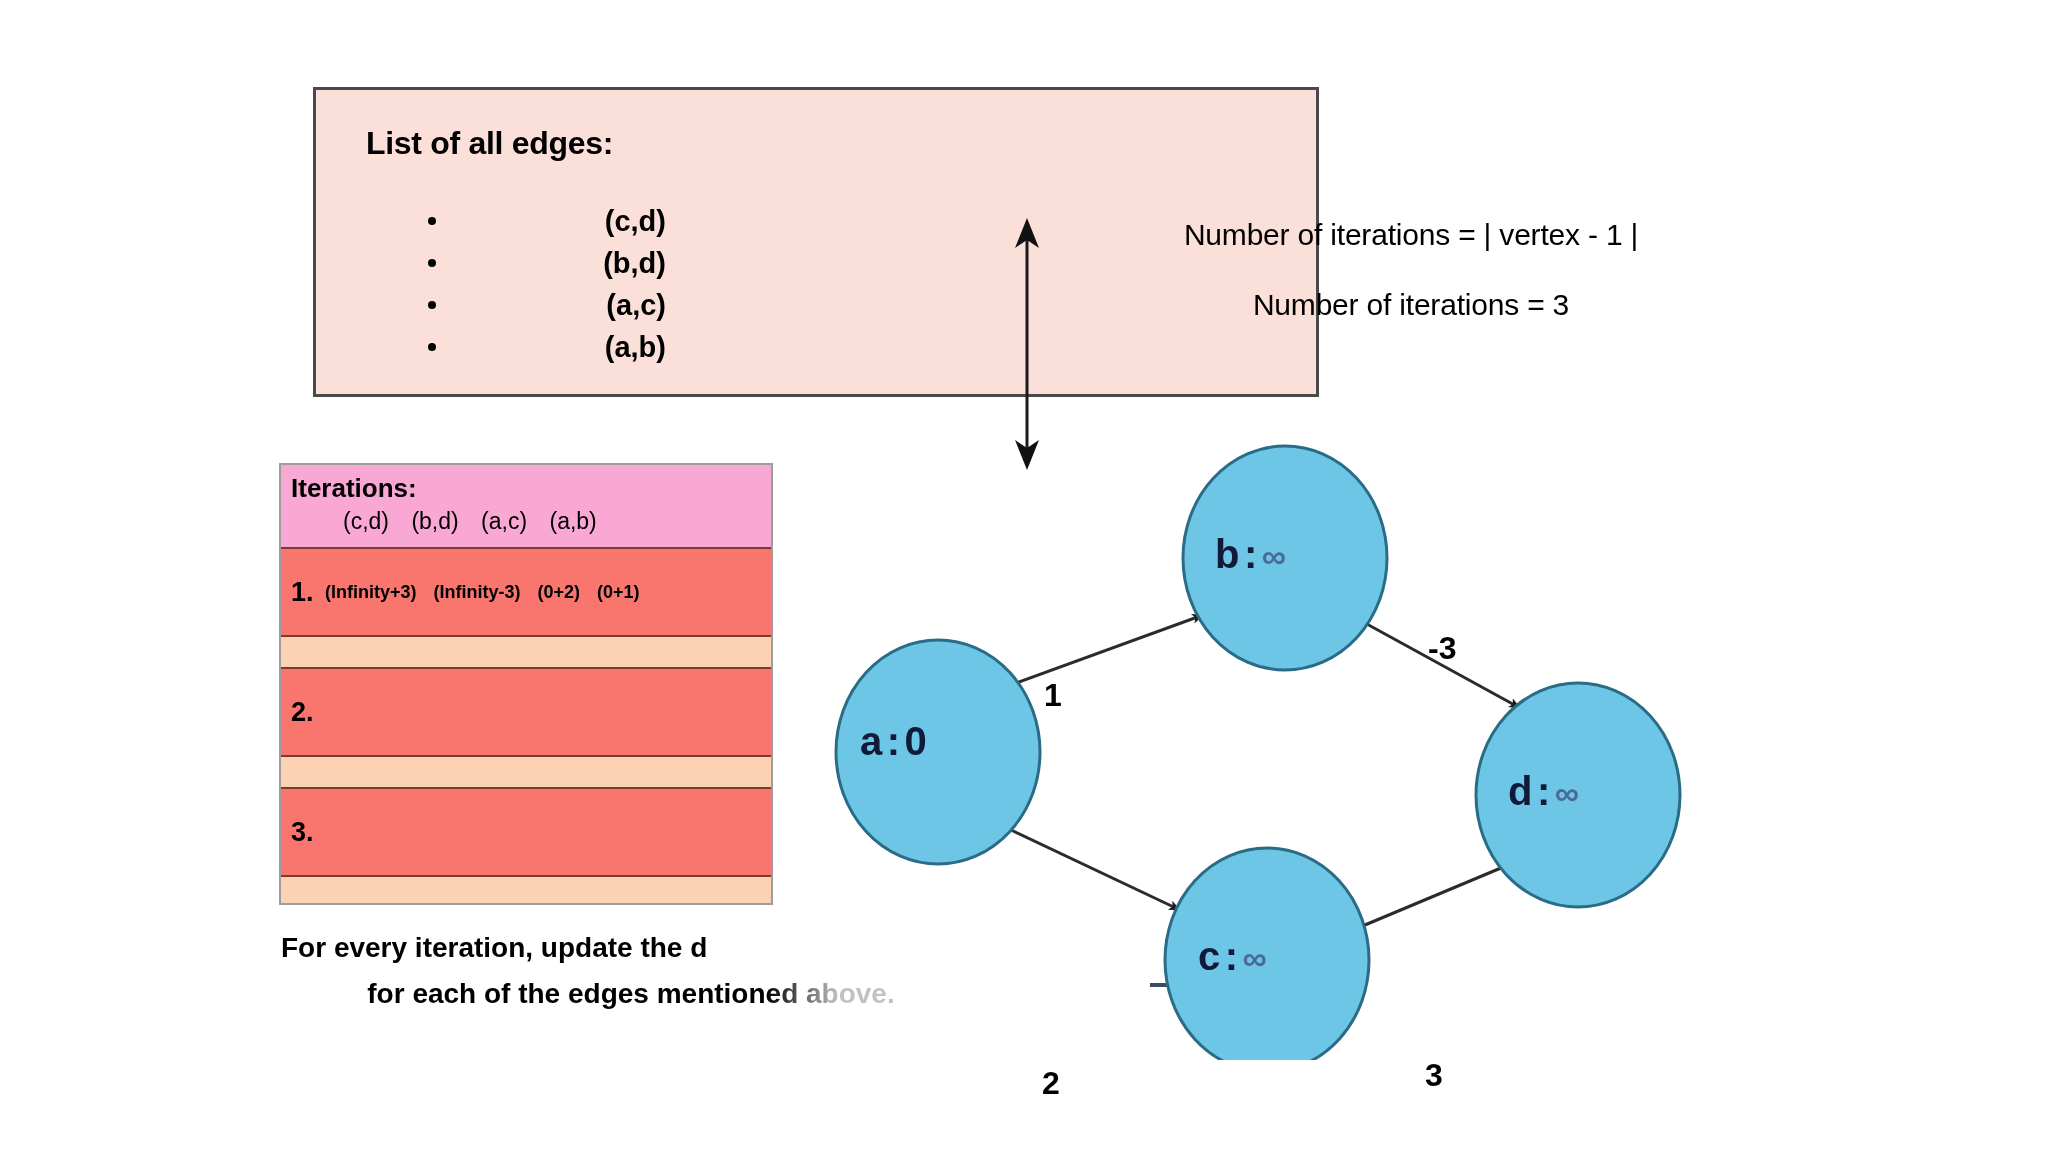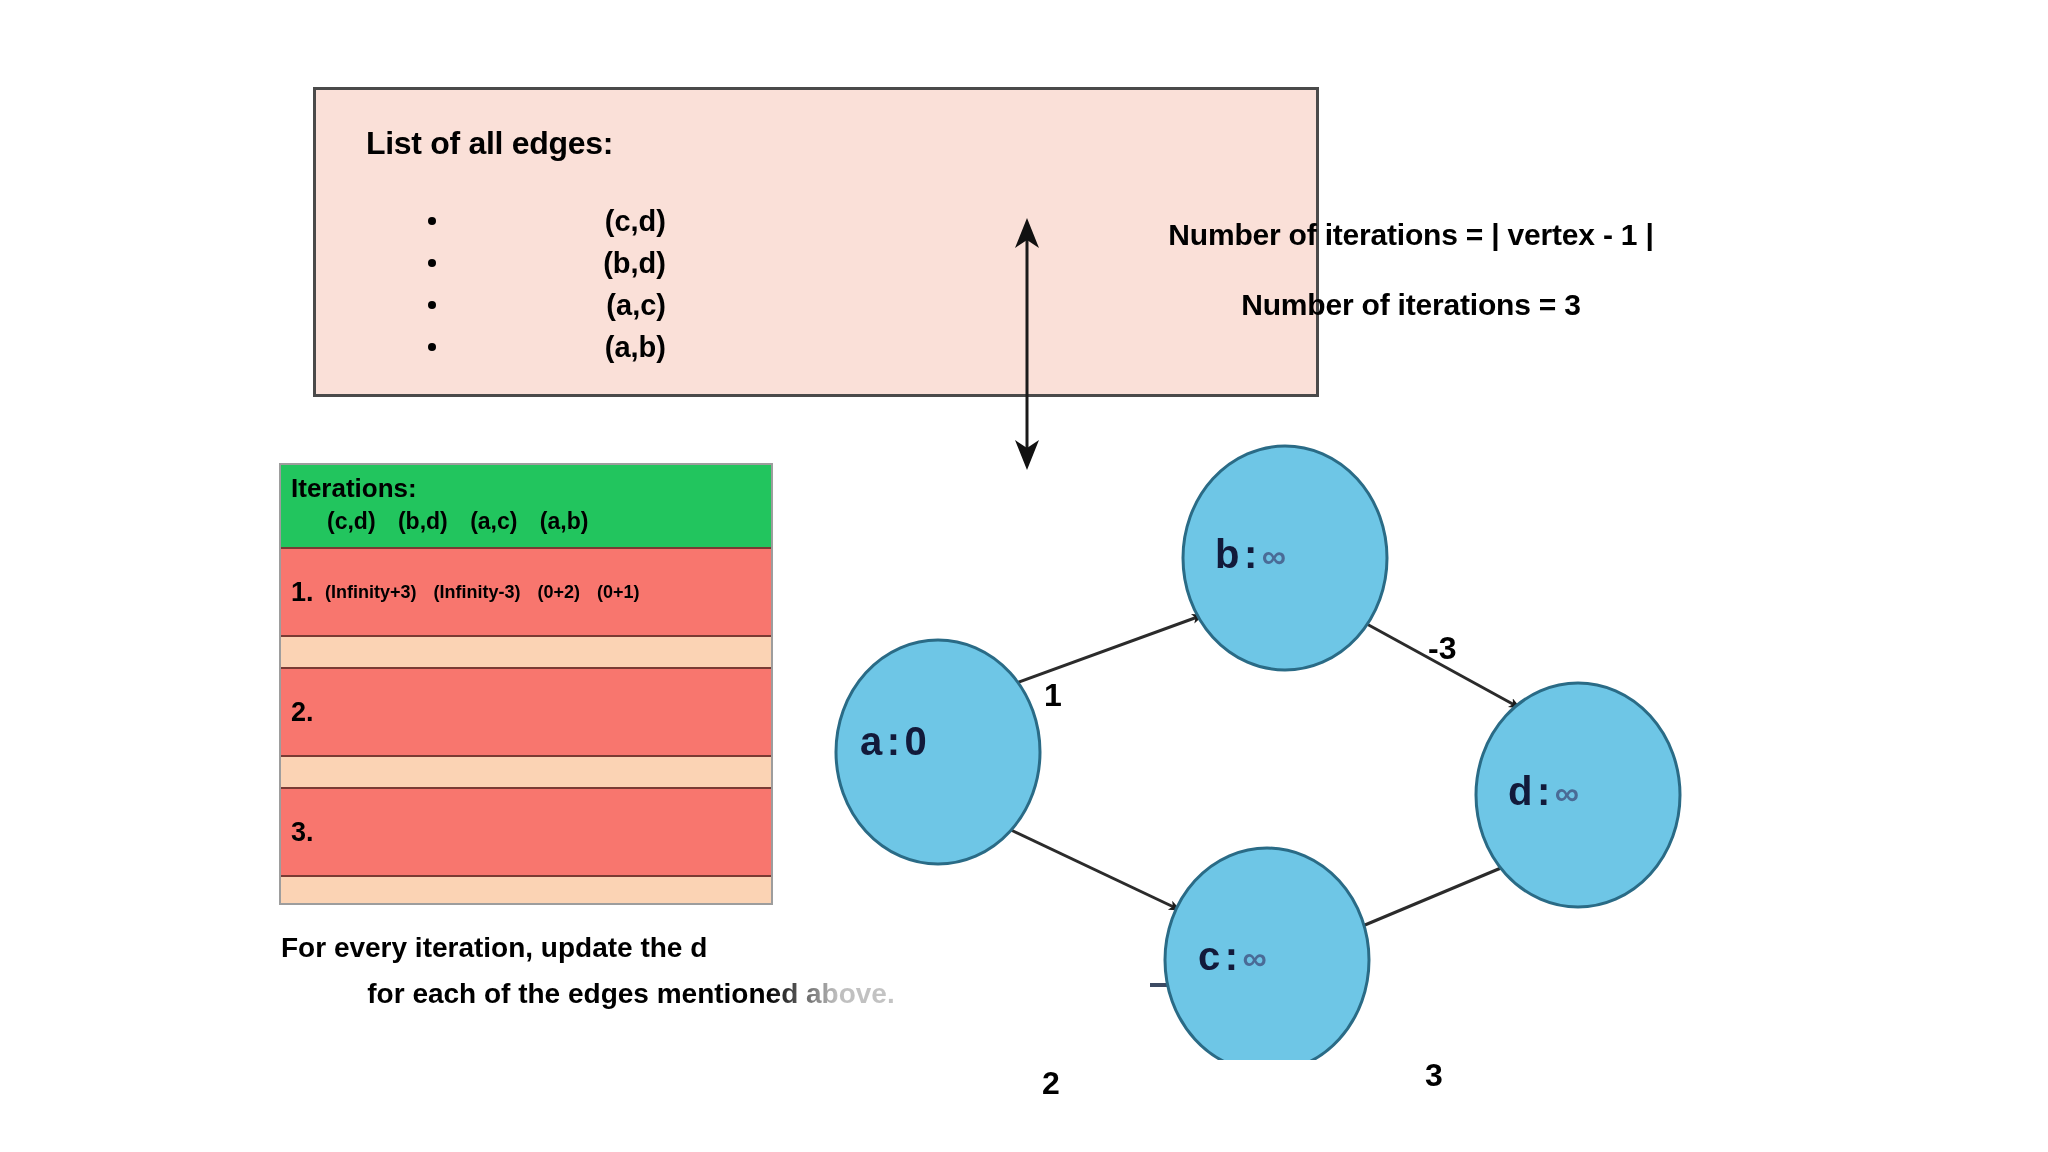--- a/index.html
+++ b/index.html
@@ -76,50 +76,50 @@
 
   #iter-lines {
     position: absolute;
     left: 745px;
     top: 128px;
     width: 700px;
   }
   #iter-lines .line {
     text-align: center;
     font-size: 30px;
-    font-weight: bold;
+    font-weight: normal;
     white-space: nowrap;
     margin-bottom: 36px;
     letter-spacing: -0.2px;
   }
 
   
   #iter-table {
     position: absolute;
     left: 279px;
     top: 463px;
     width: 494px;
     box-sizing: border-box;
     border: 2px solid #9d9d9d;
     background: #fbd3b4;
   }
   #iter-table .hdr {
-    background: #22c55e;
+    background: #f9a8d4;
     padding: 6px 0 10px 0;
   }
   #iter-table .hdr-title {
     font-size: 26px;
     font-weight: bold;
     padding-left: 10px;
     line-height: 34px;
   }
   #iter-table .hdr-cols {
     font-size: 23px;
-    font-weight: bold;
-    padding-left: 46px;
+    font-weight: normal;
+    padding-left: 62px;
     line-height: 32px;
     white-space: nowrap;
   }
   #iter-table .hdr-cols span { margin-right: 16px; }
 
   #iter-table .row {
     background: #f8766e;
     border-top: 2px solid #7a3b33;
     border-bottom: 2px solid #7a3b33;
     height: 86px;

